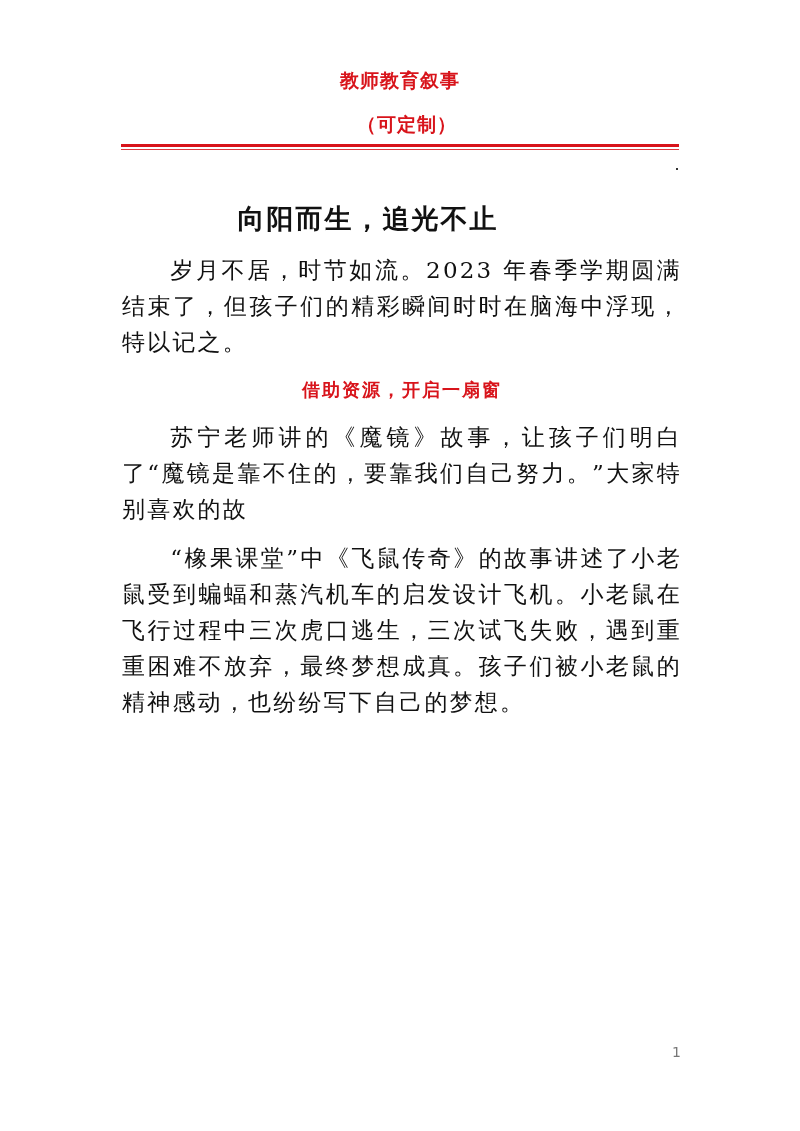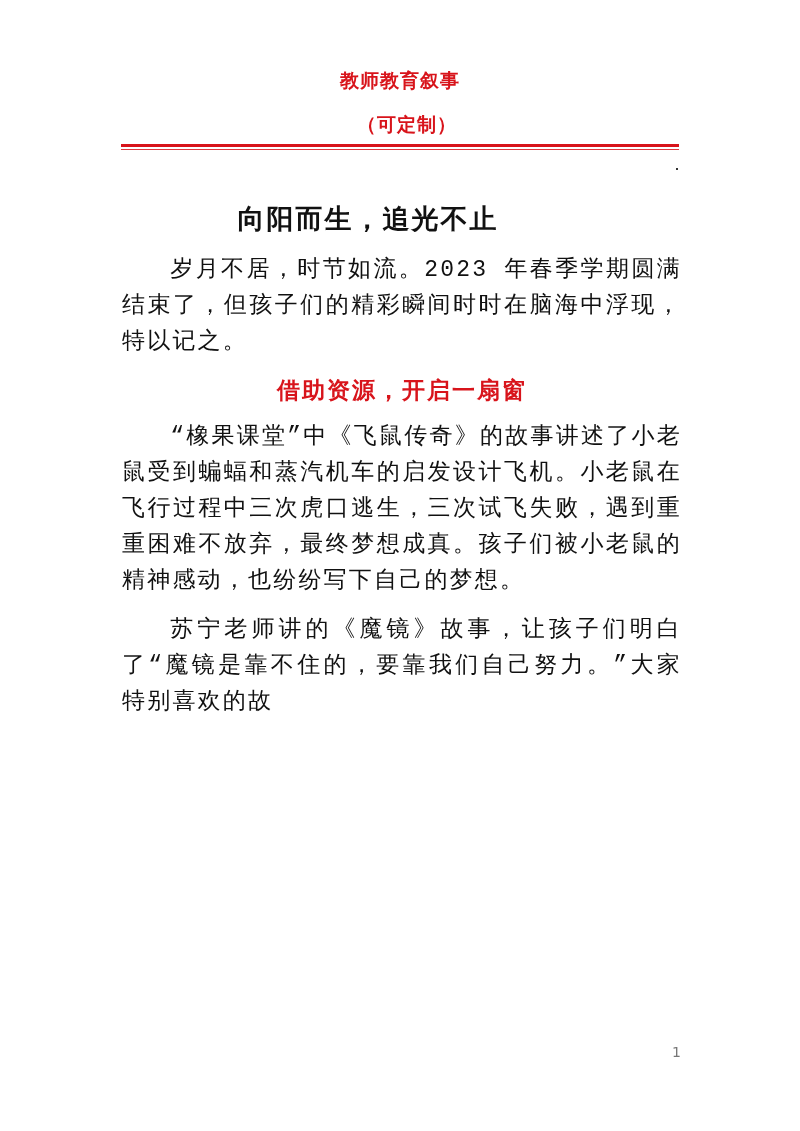--- a/index.html
+++ b/index.html
@@ -9,37 +9,37 @@
                   color: #d8141b; font-weight: bold; font-size: 19px; letter-spacing: 1px; }
   .header-sub { position: absolute; left: 7px; width: 800px; top: 112px; text-align: center;
                 color: #d8141b; font-weight: bold; font-size: 19px; letter-spacing: 1px; }
   .rule-thick { position: absolute; left: 121px; width: 558px; top: 144px; height: 3px; background: #d8141b; }
   .rule-thin  { position: absolute; left: 121px; width: 558px; top: 149px; height: 1px; background: #e0393f; }
   .dot { position: absolute; left: 676px; top: 168px; width: 2px; height: 2px; background: #333; }
   .doc-title { position: absolute; left: 0; width: 736px; top: 201px; text-align: center;
                font-size: 27px; font-weight: bold; letter-spacing: 2px; color: #111; }
   .body { position: absolute; left: 122px; width: 560px; top: 252px; }
   .p { margin: 0 0 13px 0; font-size: 23px; line-height: 36px; letter-spacing: 2.2px;
-       text-indent: 2.1em; text-align: justify; word-break: break-all; font-family: Liberation Mono, monospace; }
+       text-indent: 2.1em; text-align: justify; word-break: break-all; }
   .h2 { margin: 0 0 12px 0; text-align: center; color: #d8141b; font-weight: bold;
-        font-size: 23px; line-height: 34px; letter-spacing: 2px; }
+        font-size: 18px; line-height: 34px; letter-spacing: 2px; }
   .page-num { position: absolute; left: 672px; top: 1044px; font-size: 14px; color: #777;
               font-family: "DejaVu Sans", sans-serif; }
 </style>
 </head>
 <body>
 
 <div class="header-title">教师教育叙事</div>
 <div class="header-sub">（可定制）</div>
 <div class="rule-thick"></div>
 <div class="rule-thin"></div>
 <div class="dot"></div>
 
 <div class="doc-title">向阳而生，追光不止</div>
 
 <div class="body">
   <p class="p">岁月不居，时节如流。2023 年春季学期圆满结束了，但孩子们的精彩瞬间时时在脑海中浮现，特以记之。</p>
   <h2 class="h2">借助资源，开启一扇窗</h2>
+  <p class="p">苏宁老师讲的《魔镜》故事，让孩子们明白了“魔镜是靠不住的，要靠我们自己努力。”大家特别喜欢的故</p>
   <p class="p">“橡果课堂”中《飞鼠传奇》的故事讲述了小老鼠受到蝙蝠和蒸汽机车的启发设计飞机。小老鼠在飞行过程中三次虎口逃生，三次试飞失败，遇到重重困难不放弃，最终梦想成真。孩子们被小老鼠的精神感动，也纷纷写下自己的梦想。</p>
-  <p class="p">苏宁老师讲的《魔镜》故事，让孩子们明白了“魔镜是靠不住的，要靠我们自己努力。”大家特别喜欢的故</p>
 </div>
 
 <div class="page-num">1</div>
 
 </body></html>

